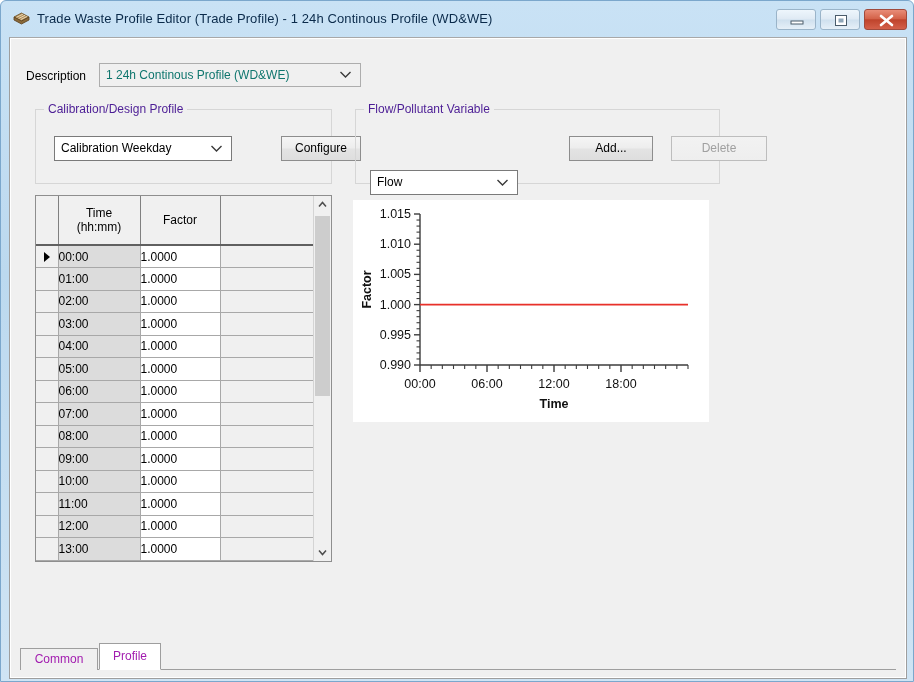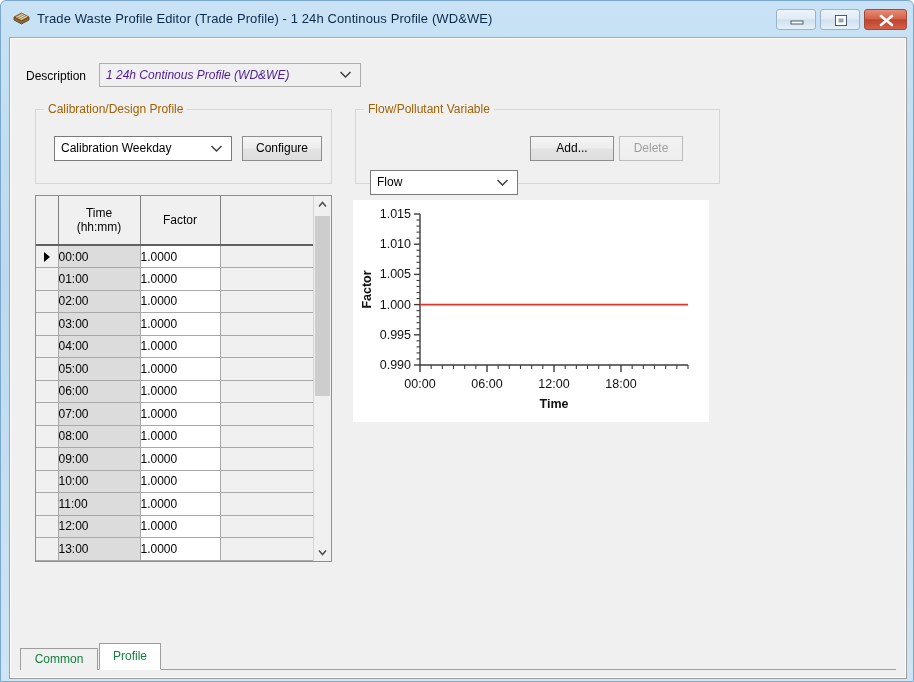--- a/index.html
+++ b/index.html
@@ -99,23 +99,22 @@
     left: 89px; top: 25px;
     width: 262px; height: 24px;
     box-sizing: border-box;
     background: #f0f0f0;
     border: 1px solid #adadad;
   }
   #desc-combo .cbtext {
     position: absolute;
     left: 6px; top: 4px;
     font-size: 12px;
-    color: #4c1d95;
+    color: #0f766e;
     white-space: nowrap;
-    font-style: italic;
   }
   .cb-arrow {
     position: absolute;
     right: 8px; top: 50%;
     transform: translateY(-50%);
   }
 
   
   .groupbox {
     position: absolute;
@@ -123,21 +122,21 @@
     border: 1px solid #d6d6d6;
     background: transparent;
   }
   .gb-title {
     position: absolute;
     top: -8px;
     left: 8px;
     background: #f0f0f0;
     padding: 0 4px;
     font-size: 12px;
-    color: #a16207;
+    color: #4c1d95;
     white-space: nowrap;
   }
   #gb-calib { left: 25px; top: 71px; width: 297px; height: 75px; }
   #gb-flow  { left: 345px; top: 71px; width: 365px; height: 75px; }
 
   
   .combo {
     position: absolute;
     box-sizing: border-box;
     background: #ffffff;
@@ -158,26 +157,27 @@
     position: absolute;
     box-sizing: border-box;
     height: 25px;
     border: 1px solid #8d8d8d;
     background: linear-gradient(to bottom,#f5f5f5 0%, #ededed 48%, #e3e3e3 52%, #dedede 100%);
     font-size: 12px;
     color: #000;
     text-align: center;
     line-height: 23px;
     cursor: default;
+    margin-left: 39px;
   }
   .pushbtn.disabled { color: #a0a0a0; border-color:#bdbdbd;
     background: linear-gradient(to bottom,#f2f2f2 0%, #eeeeee 100%); }
   #btn-configure { left: 206px; top: 26px; width: 80px; }
   #btn-add    { left: 174px; top: 26px; width: 84px; }
-  #btn-delete { left: 263px; top: 26px; width: 64px; }
+  #btn-delete { left: 276px; top: 26px; width: 96px; }
 
   
   #grid {
     position: absolute;
     left: 25px; top: 157px;
     width: 297px; height: 367px;
     box-sizing: border-box;
     border: 1px solid #8e8e8e;
     background: #f0f0f0;
     overflow: hidden;
@@ -282,21 +282,21 @@
     left: 0; bottom: 0;
     width: 876px;
     height: 1px;
     background: #9e9e9e;
   }
   .tab {
     position: absolute;
     bottom: 0;
     box-sizing: border-box;
     font-size: 12px;
-    color: #15803d;
+    color: #a21caf;
     text-align: center;
     cursor: default;
   }
   #tab-common {
     left: 0;
     bottom: 0;
     width: 78px;
     height: 22px;
     line-height: 21px;
     background: #f0f0f0;

